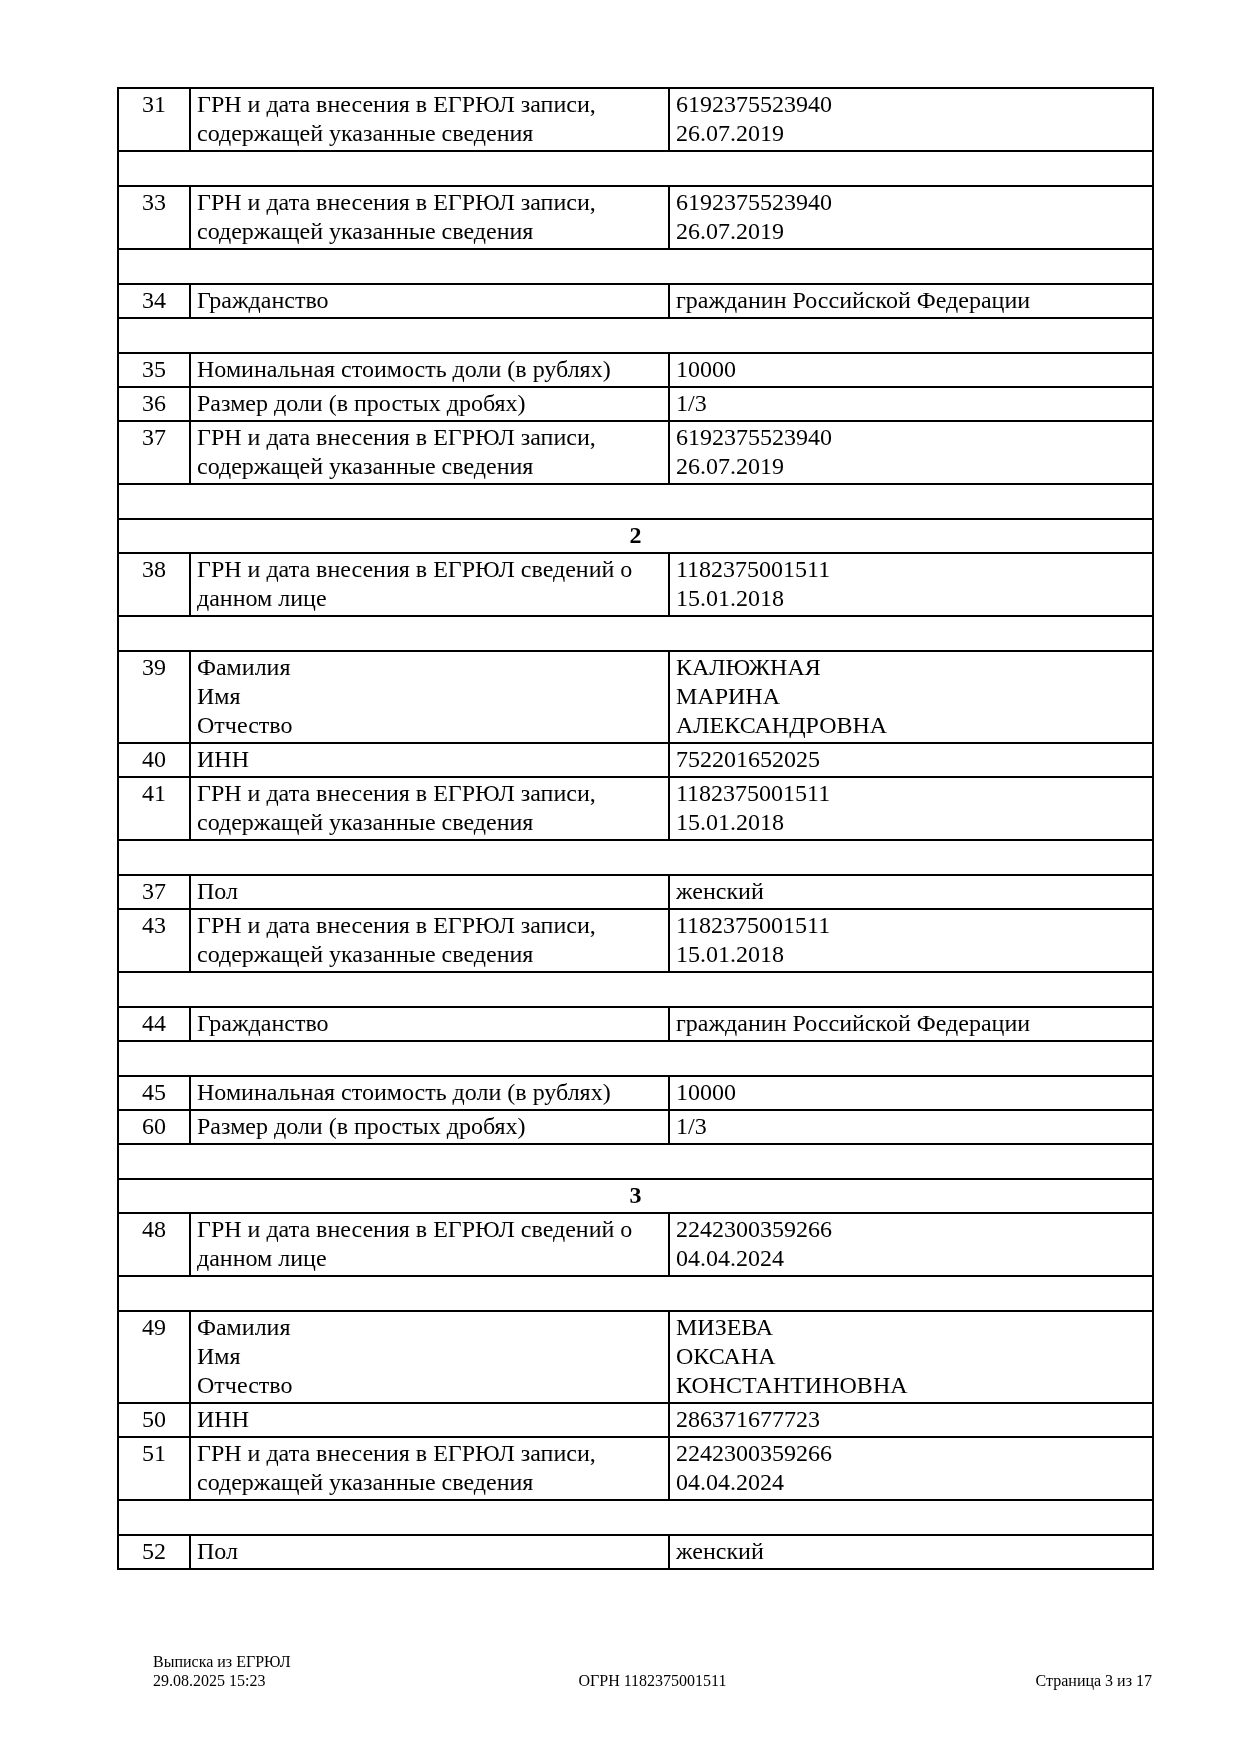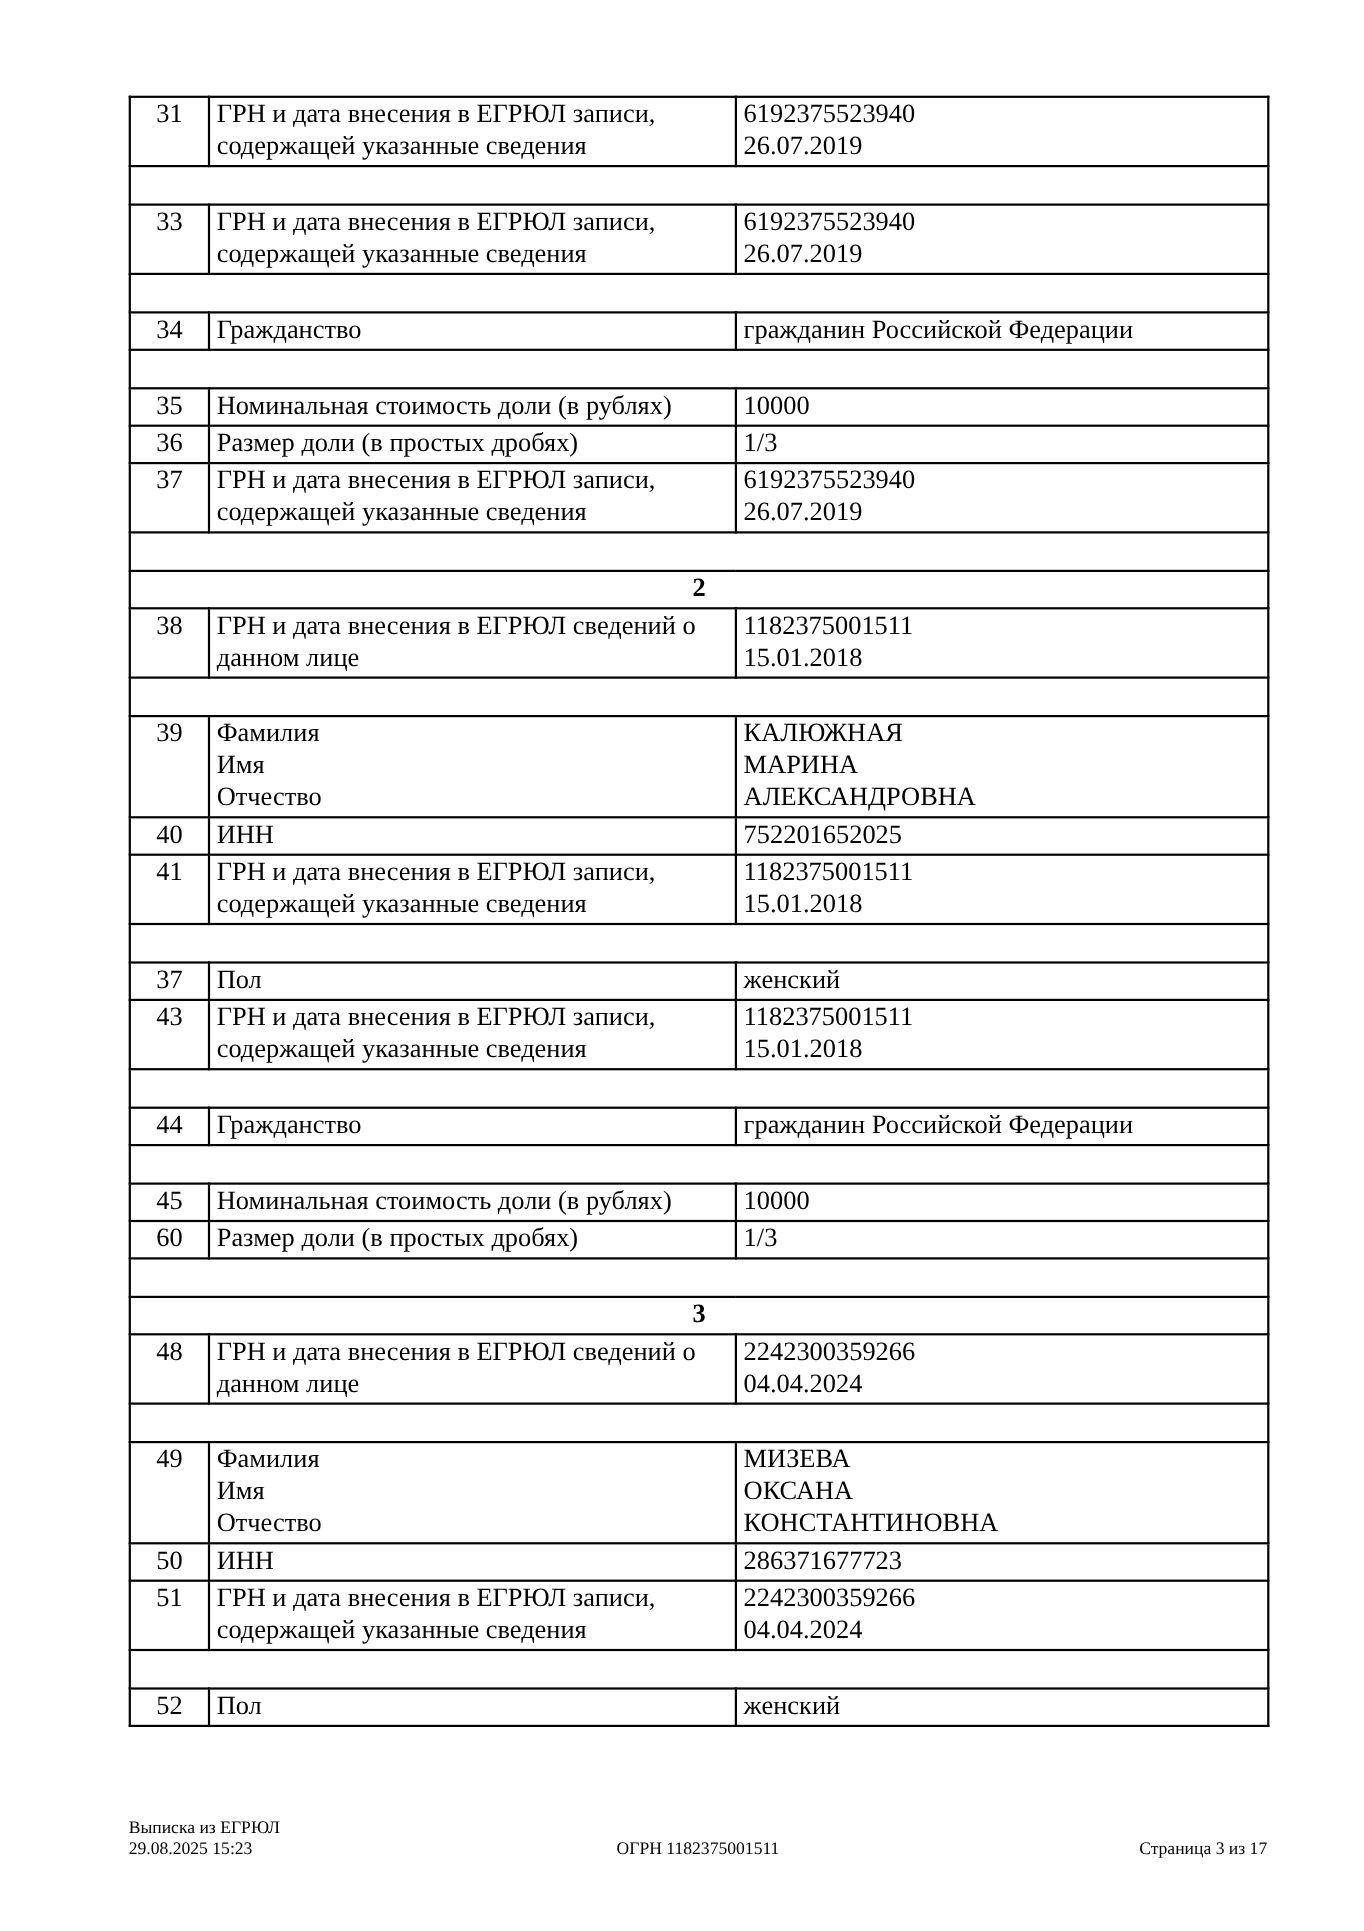--- a/index.html
+++ b/index.html
@@ -44,21 +44,21 @@
   .footer {
     position: absolute;
     left: 117px;
     top: 1652px;
     width: 1035px;
     display: flex;
     align-items: flex-end;
     font-size: 16px;
     line-height: 19px;
   }
-  .footer-left  { flex: 1; text-align: left; }
+  .footer-left  { flex: 1; text-align: left; margin-left: 36px; }
   .footer-center{ flex: 1; text-align: center; }
   .footer-right { flex: 1; text-align: right; }
 </style>
 </head>
 <body>
 
 <div class="page">
 
   <table class="egrul">
     <colgroup>

